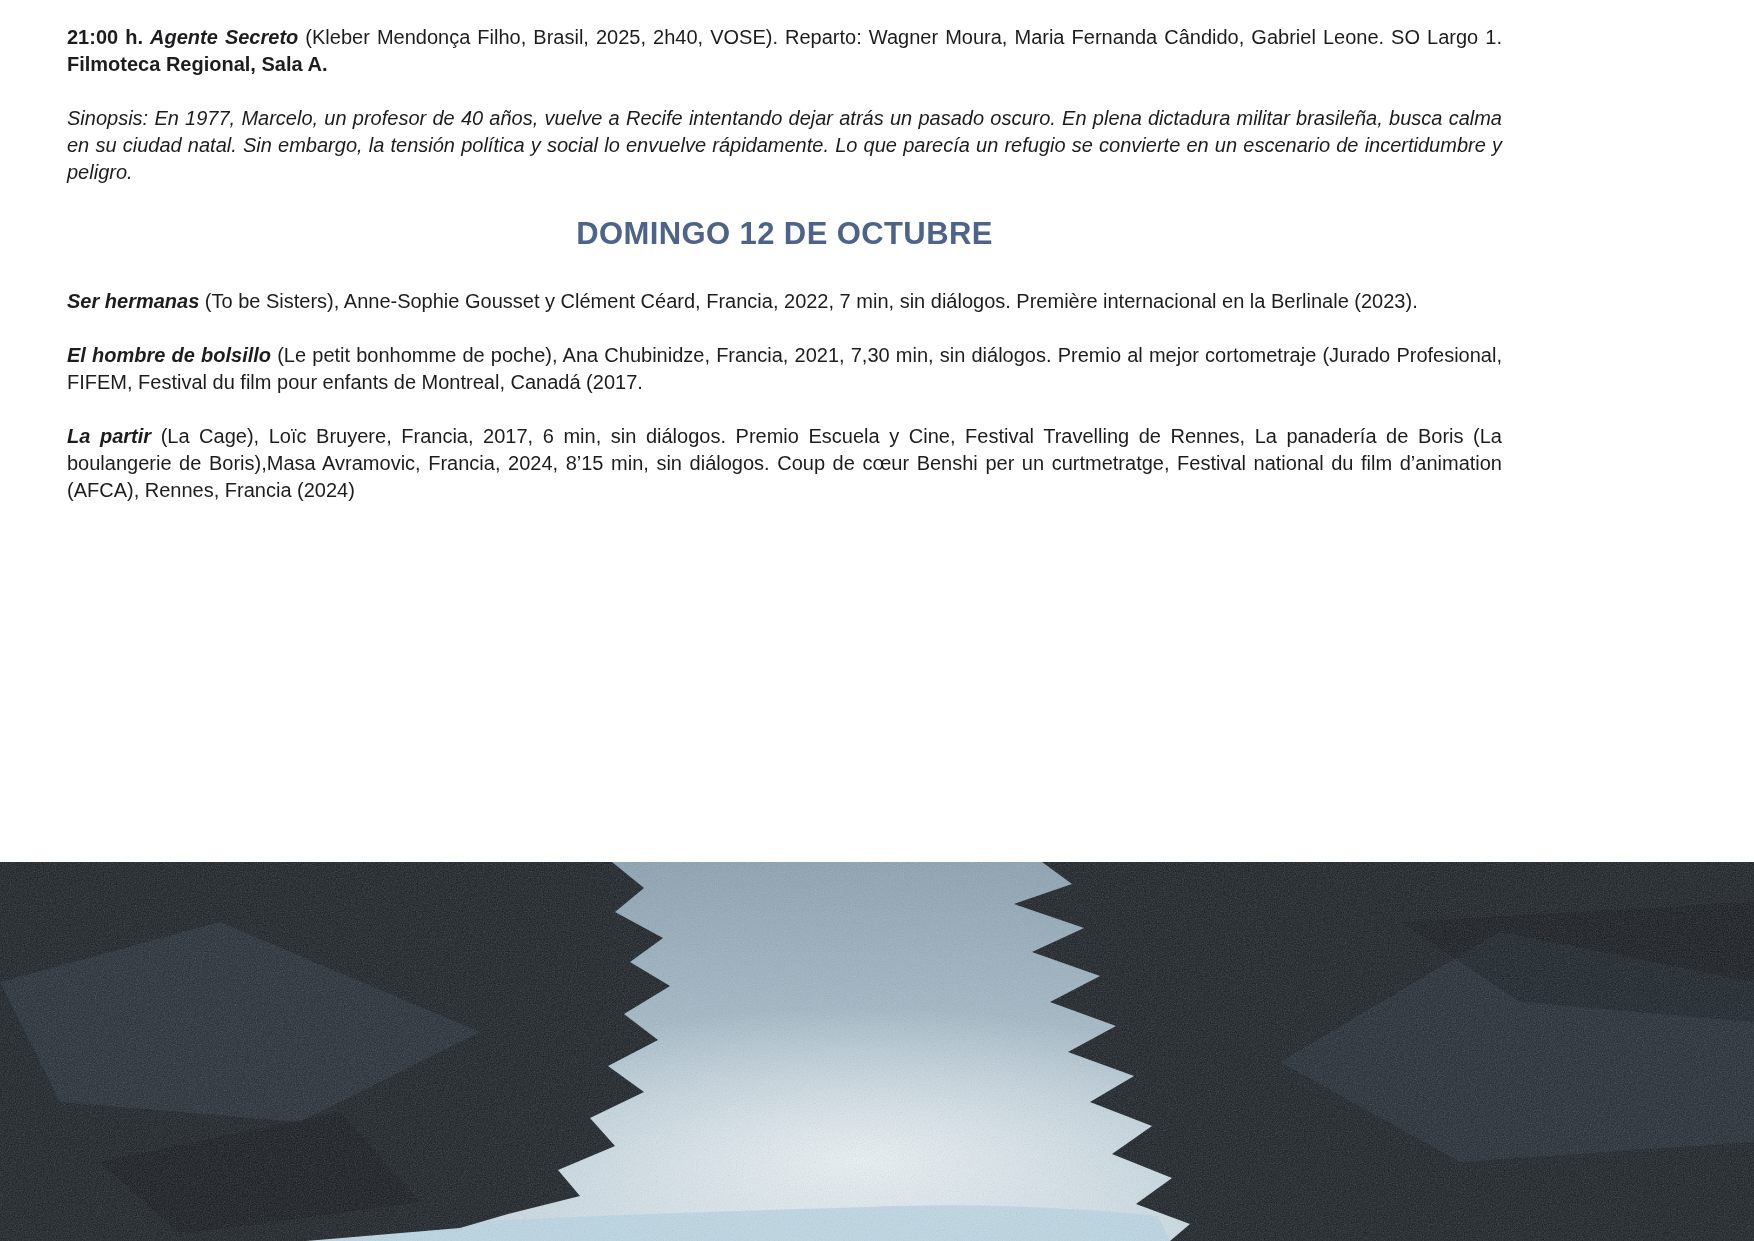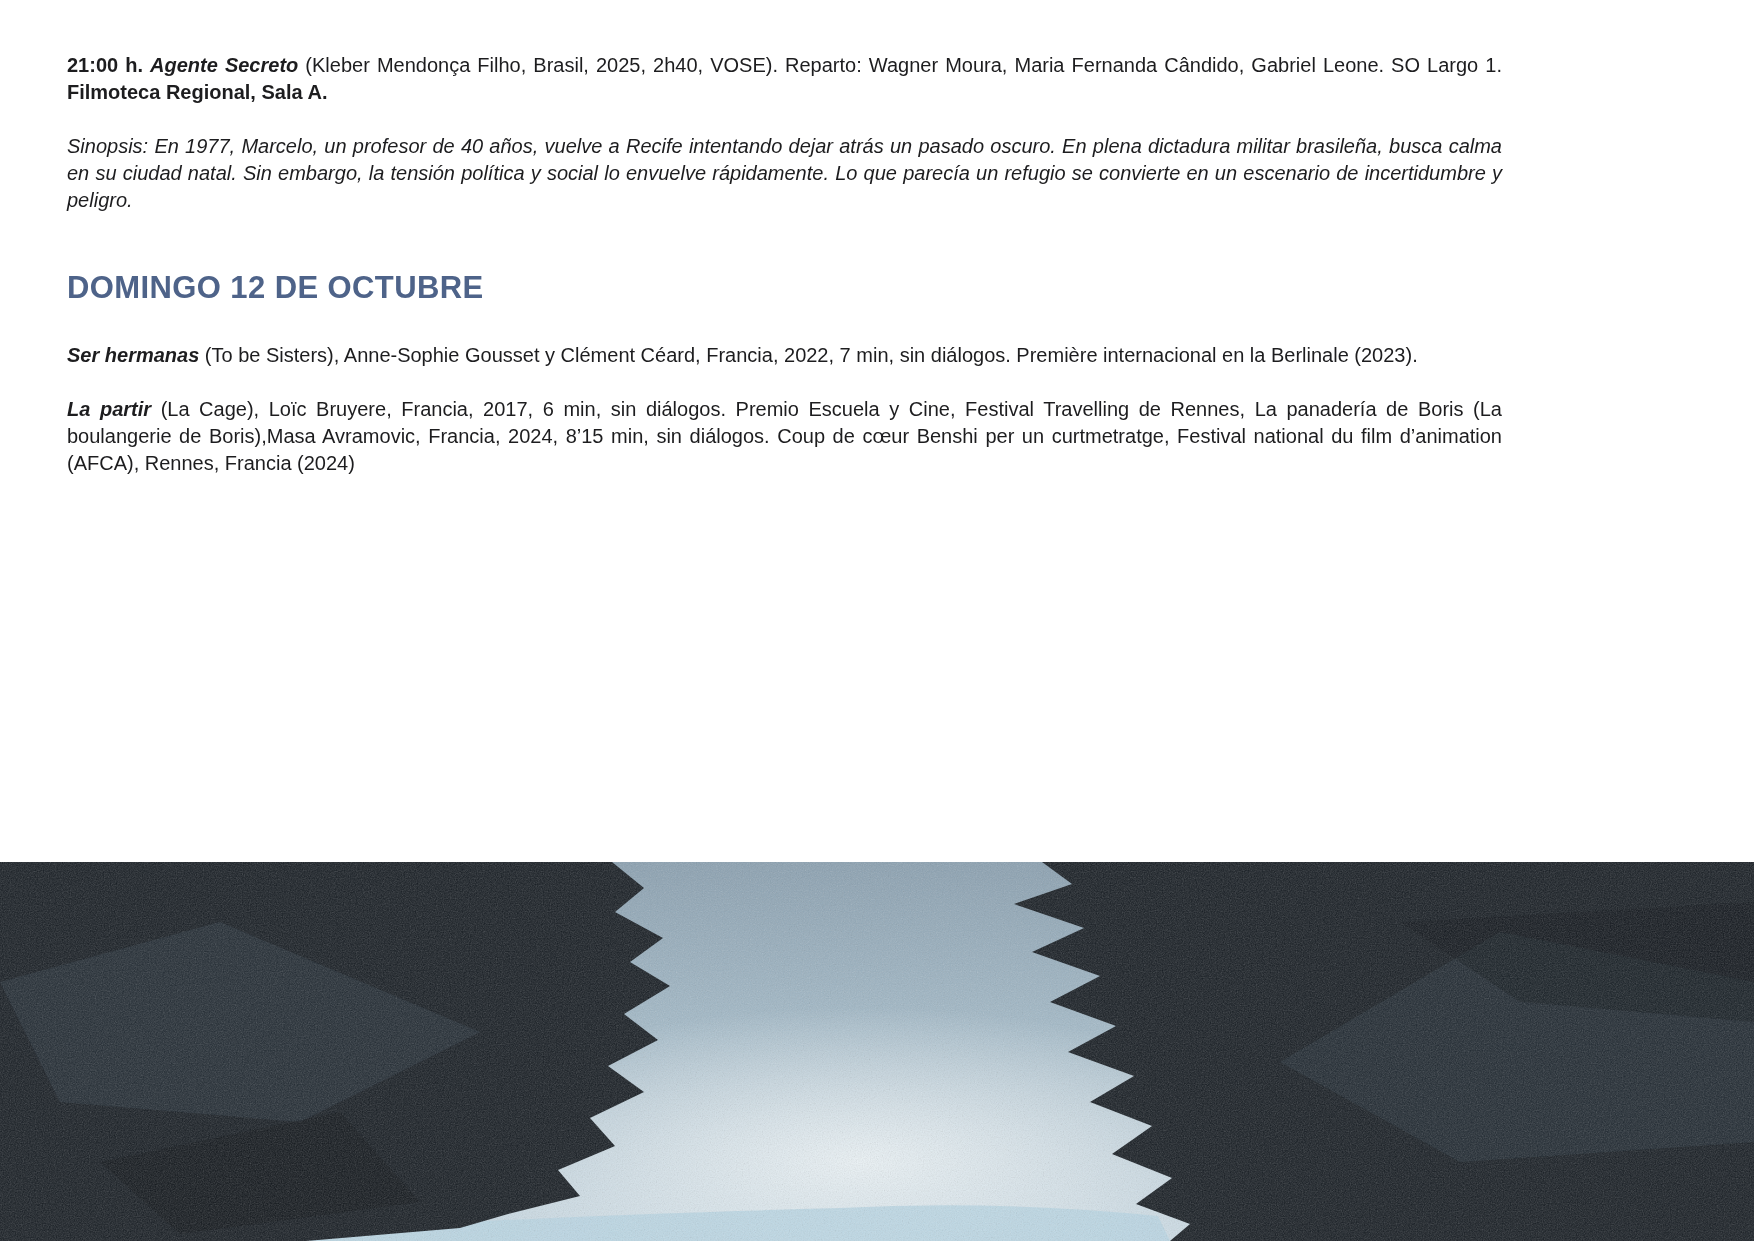--- a/index.html
+++ b/index.html
@@ -6,40 +6,40 @@
   body {
     width: 1754px; height: 1241px;
     background: #ffffff;
     font-family: "Liberation Sans", sans-serif;
     color: #1d1d1f;
     overflow: hidden;
   }
   .content {
     box-sizing: border-box;
     height: 862px;
-    padding: 52px 252px 0 67px; 
+    padding: 24px 252px 0 67px; 
     overflow: hidden;
   }
   .entry {
     margin: 0 0 27px 0;
     font-size: 20px;
     line-height: 27px;
     letter-spacing: 0;
     text-align: justify;
   }
   .b  { font-weight: bold; }
   .bi { font-weight: bold; font-style: italic; }
   .italic { font-style: italic; }
   .day-heading {
-    margin: 57px 0 37px 0;
+    margin: 31px 0 37px 0;
     font-size: 31px;
     line-height: 34px;
     font-weight: bold;
     color: #4e6389;
-    text-align: left;
+    text-align: center;
     letter-spacing: 0.4px;
   }
   .photo {
     margin: 0;
     width: 1754px;
     height: 379px;
     overflow: hidden;
   }
   .photo svg { display: block; }
 </style>
@@ -53,20 +53,21 @@
     <p class="entry"><span class="b">21:00 h. </span><span class="bi">Agente Secreto</span><span> (Kleber Mendonça Filho, Brasil, 2025, 2h40, VOSE). Reparto: Wagner Moura, Maria Fernanda Cândido, Gabriel Leone. SO Largo 1. </span><span class="b">Filmoteca Regional, Sala A.</span></p>
 
     <p class="entry italic">Sinopsis: En 1977, Marcelo, un profesor de 40 años, vuelve a Recife intentando dejar atrás un pasado oscuro. En plena dictadura militar brasileña, busca calma en su ciudad natal. Sin embargo, la tensión política y social lo envuelve rápidamente. Lo que parecía un refugio se convierte en un escenario de incertidumbre y peligro.</p>
 
     <h1 class="day-heading">DOMINGO 12 DE OCTUBRE</h1>
 
 
 
     <p class="entry"><span class="bi">Ser hermanas</span><span> (To be Sisters), Anne-Sophie Gousset y Clément Céard, Francia, 2022, 7 min, sin diálogos. Première internacional en la Berlinale (2023).</span></p>
 
+    <p class="entry"><span class="bi">El hombre de bolsillo</span><span> (Le petit bonhomme de poche), Ana Chubinidze, Francia, 2021, 7,30 min, sin diálogos. Premio al mejor cortometraje (Jurado Profesional, FIFEM, Festival du film pour enfants de Montreal, Canadá (2017.</span></p>
 
     <p class="entry"><span class="bi">La partir</span><span> (La Cage), Loïc Bruyere, Francia, 2017, 6 min, sin diálogos. Premio Escuela y Cine, Festival Travelling de Rennes, La panadería de Boris (La boulangerie de Boris),Masa Avramovic, Francia, 2024, 8’15 min, sin diálogos. Coup de cœur Benshi per un curtmetratge, Festival national du film d’animation (AFCA), Rennes, Francia (2024)</span></p>
 
 
   </main>
 
   <figure class="photo">
     <svg width="1754" height="379" viewBox="0 0 1754 379" xmlns="http://www.w3.org/2000/svg">
       <defs>
         <linearGradient id="skyGrad" x1="0" y1="0" x2="0" y2="1">

